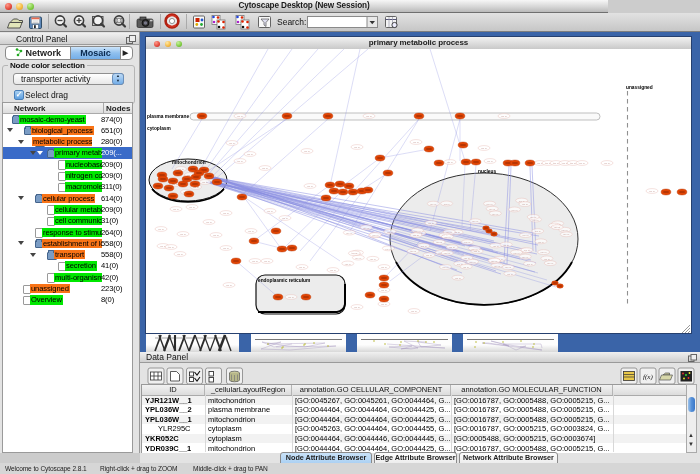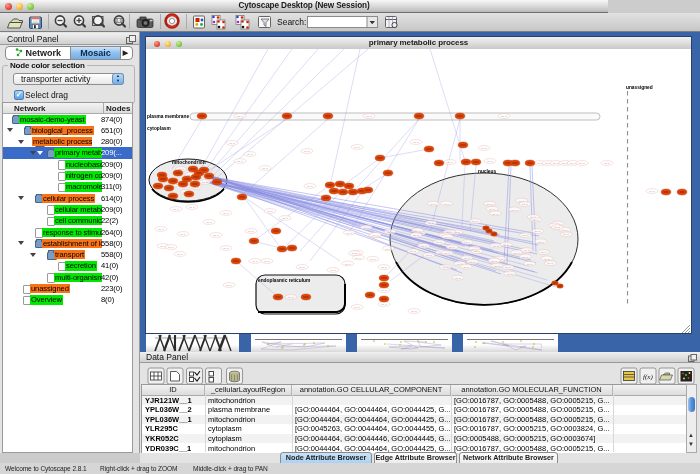--- a/index.html
+++ b/index.html
@@ -3,21 +3,21 @@
 <meta charset="utf-8">
 <style>
   html,body{margin:0;padding:0;}
   body{width:700px;height:474px;overflow:hidden;font-family:"Liberation Sans",sans-serif;position:relative;background:#ccc;}
   .abs{position:absolute;}
   #titlebar{left:0;top:0;width:608px;height:12px;background:linear-gradient(#f7f7f7,#d4d4d4 60%,#b9b9b9);border-bottom:1px solid #6f6f6f;}
   #titlebar .t{width:100%;text-align:center;font-size:8.2px;letter-spacing:-0.1px;font-weight:bold;color:#1a1a1a;line-height:12px;}
   .light{width:7px;height:7px;border-radius:50%;top:2.5px;}
   #toolbar{left:0;top:13px;width:700px;height:18px;background:linear-gradient(#e2e2e2,#c6c6c6);border-bottom:1px solid #7e7e7e;}
   #cpanel{left:0;top:32px;width:139px;height:421px;background:#e3e3e3;border-right:1px solid #9a9a9a;}
-  #cphead{left:0;top:33px;width:139px;height:12px;background:linear-gradient(#f0f0f0,#cfcfcf);border-bottom:1px solid #9a9a9a;font-size:8.5px;color:#111;line-height:12px;padding-left:7px;box-sizing:border-box;}
+  #cphead{left:0;top:33px;width:139px;height:12px;background:linear-gradient(#f0f0f0,#cfcfcf);border-bottom:1px solid #9a9a9a;font-size:8.5px;color:#111;line-height:12px;padding-left:16px;box-sizing:border-box;}
   #tabs{left:5px;top:46px;width:126px;height:12px;background:#fff;border:1px solid #8a8a8a;border-radius:4px;font-size:9px;font-weight:bold;}
   #tabMosaic{left:64px;top:0;width:49px;height:12px;background:linear-gradient(#cce4fa,#8fc0ee 50%,#74aee8);border-left:1px solid #8a8a8a;border-right:1px solid #8a8a8a;text-align:center;line-height:12px;color:#0a2a50;}
   #tabNet{left:0;top:0;width:64px;height:12px;text-align:center;line-height:12px;color:#222;}
   #tabArrow{left:113px;top:0;width:13px;height:12px;line-height:12px;text-align:center;font-size:7px;color:#222;}
   #groupbox{left:2px;top:65px;width:131px;height:37px;border:1px solid #b5b5b5;border-radius:3px;}
   #grouplab{left:8px;top:61px;background:#e3e3e3;padding:0 2px;font-size:8px;letter-spacing:-0.2px;font-weight:bold;color:#111;}
   #combo{left:13px;top:73px;width:109px;height:10px;background:linear-gradient(#fff,#e8e8e8);border:1px solid #8f8f8f;border-radius:3px;font-size:8.5px;line-height:10px;color:#111;}
   #comboStep{right:-1px;top:-1px;width:10px;height:10px;border-radius:3px;background:linear-gradient(#bcd9f5,#74aee8);border:1px solid #6a8fba;font-size:4px;line-height:4.6px;color:#123;text-align:center;}
   #checkbox{left:14px;top:90px;width:8px;height:8px;background:linear-gradient(#a8d0f2,#5d9fe0);border:1px solid #4a7fb8;border-radius:2px;color:#fff;font-size:8px;line-height:8px;font-weight:bold;text-align:center;}
   #cklab{left:25px;top:90px;font-size:8.5px;color:#111;}
@@ -232,21 +232,21 @@
       <span class="num" style="">614(0)</span>
     </div>
 <div class="trow" style="top:100.9px;">
       <span class="file" style="left:44px;"></span>
       <span class="lab gbg" style="left:51px;max-width:46px;overflow:hidden;">cellular metabo</span>
       <span class="num" style="">209(0)</span>
     </div>
 <div class="trow" style="top:112.2px;">
       <span class="file" style="left:44px;"></span>
       <span class="lab gbg" style="left:51px;max-width:46px;overflow:hidden;">cell communicat</span>
-      <span class="num" style="">22(2)</span>
+      <span class="num" style="">31(0)</span>
     </div>
 <div class="trow" style="top:123.5px;">
       <span class="file" style="left:32px;"></span>
       <span class="lab gbg" style="left:39px;max-width:58px;overflow:hidden;">response to stimul</span>
       <span class="num" style="">264(0)</span>
     </div>
 <div class="trow" style="top:134.8px;">
       <span class="tri" style="left:15px;"></span>
       <span class="fold" style="left:32px;"></span>
       <span class="lab rbg" style="left:39px;max-width:58px;overflow:hidden;">establishment of lo</span>
@@ -1206,36 +1206,37 @@
   <div id="dthead">
       <div class="dth" style="left:0px;width:63px;">ID</div>
       <div class="dth" style="left:63px;width:87px;text-align:center;">_cellularLayoutRegion</div>
       <div class="dth" style="left:150px;width:159px;">annotation.GO CELLULAR_COMPONENT</div>
       <div class="dth" style="left:309px;width:162px;">annotation.GO MOLECULAR_FUNCTION</div>
       <div class="dth" style="left:471px;width:74px;"></div>
     </div>
   <div class="drow" style="top:10.5px;background:#f2f2f2;">
       <div style="left:3px;width:60px;font-weight:bold;">YJR121W__1</div>
       <div style="left:66px;width:84px;">mitochondrion</div>
+      <div style="left:153px;width:156px;">[GO:0045267, GO:0045261, GO:0044464, G...</div>
       <div style="left:312px;width:159px;">[GO:0016787, GO:0005488, GO:0005215, G...</div>
     </div>
     <div class="drow" style="top:20.1px;background:#fff;">
       <div style="left:3px;width:60px;font-weight:bold;">YPL036W__2</div>
       <div style="left:66px;width:84px;">plasma membrane</div>
       <div style="left:153px;width:156px;">[GO:0044464, GO:0044464, GO:0044425, G...</div>
       <div style="left:312px;width:159px;">[GO:0016787, GO:0005488, GO:0005215, G...</div>
     </div>
     <div class="drow" style="top:29.7px;background:#f2f2f2;">
       <div style="left:3px;width:60px;font-weight:bold;">YPL036W__1</div>
       <div style="left:66px;width:84px;">mitochondrion</div>
       <div style="left:153px;width:156px;">[GO:0044464, GO:0044464, GO:0044425, G...</div>
       <div style="left:312px;width:159px;">[GO:0016787, GO:0005488, GO:0005215, G...</div>
     </div>
     <div class="drow" style="top:39.3px;background:#fff;">
-      <div style="left:3px;width:60px;font-weight:bold;">YLR295C</div>
+      <div style="left:16px;width:60px;font-weight:normal;">YLR295C</div>
       <div style="left:66px;width:84px;">cytoplasm</div>
       <div style="left:153px;width:156px;">[GO:0045263, GO:0044464, GO:0044455, G...</div>
       <div style="left:312px;width:159px;">[GO:0016787, GO:0005215, GO:0003824, G...</div>
     </div>
     <div class="drow" style="top:48.9px;background:#f2f2f2;">
       <div style="left:3px;width:60px;font-weight:bold;">YKR052C</div>
       <div style="left:66px;width:84px;">cytoplasm</div>
       <div style="left:153px;width:156px;">[GO:0044464, GO:0044446, GO:0044445, G...</div>
       <div style="left:312px;width:159px;">[GO:0005488, GO:0005215, GO:0003674]</div>
     </div>

